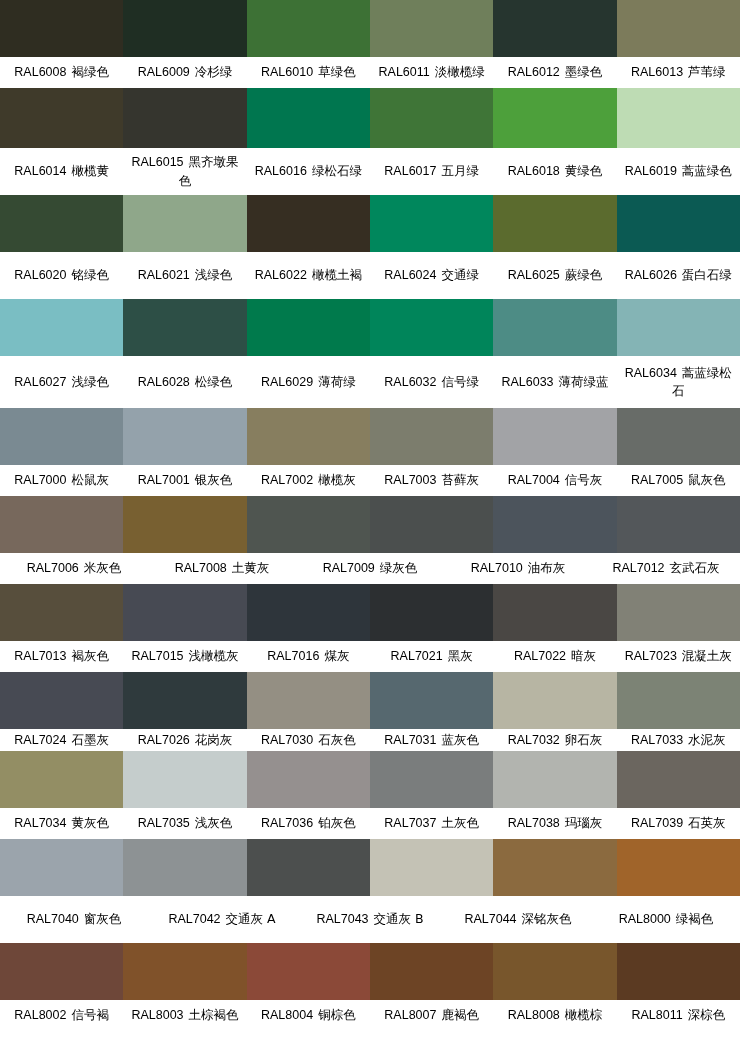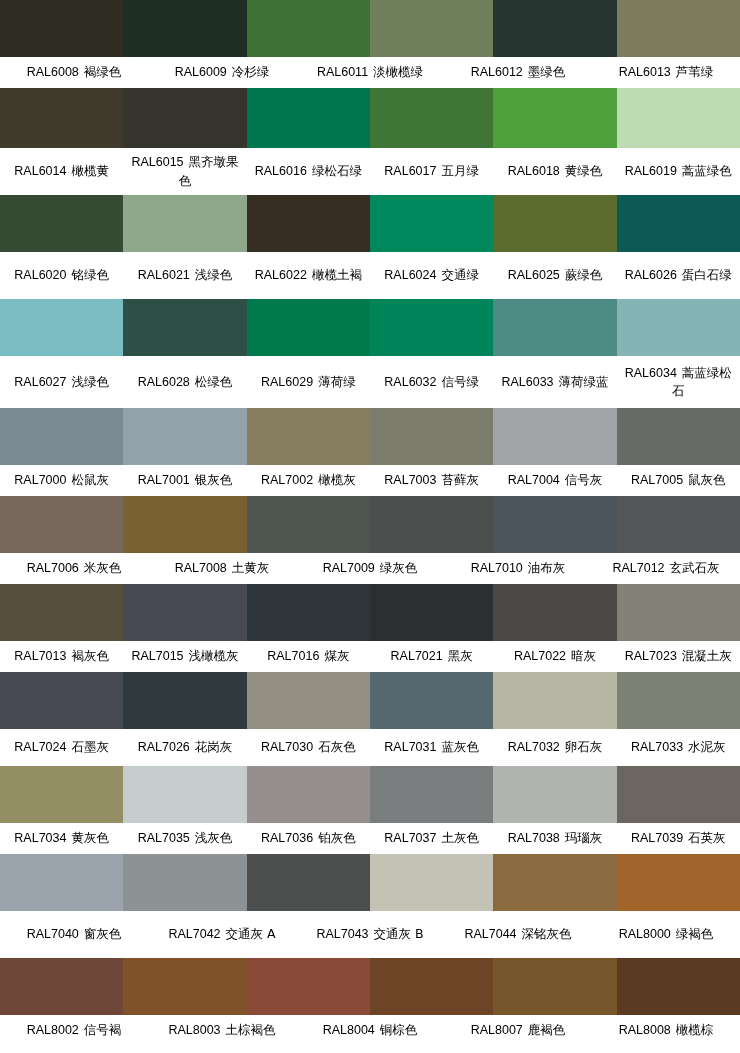--- a/index.html
+++ b/index.html
@@ -82,20 +82,23 @@
         <div class="swatch" title="RAL6013" style="background: rgb(124, 123, 91);"></div>
       </div>
       <div class="label-strip" style="height: 31px;">
         <div class="label-cell">
           <span class="label-inner"><span class="code">RAL6008</span><span class="name">褐绿色</span></span>
         </div>
         <div class="label-cell">
           <span class="label-inner"><span class="code">RAL6009</span><span class="name">冷杉绿</span></span>
         </div>
         <div class="label-cell">
+          <span class="label-inner"><span class="code">RAL6010</span><span class="name">草绿色</span></span>
+        </div>
+        <div class="label-cell">
           <span class="label-inner"><span class="code">RAL6011</span><span class="name">淡橄榄绿</span></span>
         </div>
         <div class="label-cell">
           <span class="label-inner"><span class="code">RAL6012</span><span class="name">墨绿色</span></span>
         </div>
         <div class="label-cell">
           <span class="label-inner"><span class="code">RAL6013</span><span class="name">芦苇绿</span></span>
         </div>
       </div>
     </div>
@@ -278,21 +281,21 @@
     </div>
     <div class="ral-row">
       <div class="swatch-strip" style="height: 57px;">
         <div class="swatch" title="RAL7024" style="background: rgb(71, 74, 83);"></div>
         <div class="swatch" title="RAL7026" style="background: rgb(47, 58, 61);"></div>
         <div class="swatch" title="RAL7030" style="background: rgb(148, 143, 131);"></div>
         <div class="swatch" title="RAL7031" style="background: rgb(86, 104, 111);"></div>
         <div class="swatch" title="RAL7032" style="background: rgb(183, 181, 163);"></div>
         <div class="swatch" title="RAL7033" style="background: rgb(124, 131, 117);"></div>
       </div>
-      <div class="label-strip" style="height: 37px;">
+      <div class="label-strip" style="height: 22px;">
         <div class="label-cell">
           <span class="label-inner"><span class="code">RAL7024</span><span class="name">石墨灰</span></span>
         </div>
         <div class="label-cell">
           <span class="label-inner"><span class="code">RAL7026</span><span class="name">花岗灰</span></span>
         </div>
         <div class="label-cell">
           <span class="label-inner"><span class="code">RAL7030</span><span class="name">石灰色</span></span>
         </div>
         <div class="label-cell">
@@ -381,15 +384,18 @@
         </div>
         <div class="label-cell">
           <span class="label-inner"><span class="code">RAL8004</span><span class="name">铜棕色</span></span>
         </div>
         <div class="label-cell">
           <span class="label-inner"><span class="code">RAL8007</span><span class="name">鹿褐色</span></span>
         </div>
         <div class="label-cell">
           <span class="label-inner"><span class="code">RAL8008</span><span class="name">橄榄棕</span></span>
         </div>
+        <div class="label-cell">
+          <span class="label-inner"><span class="code">RAL8011</span><span class="name">深棕色</span></span>
+        </div>
       </div>
     </div>
   </div>
 
 </body></html>

